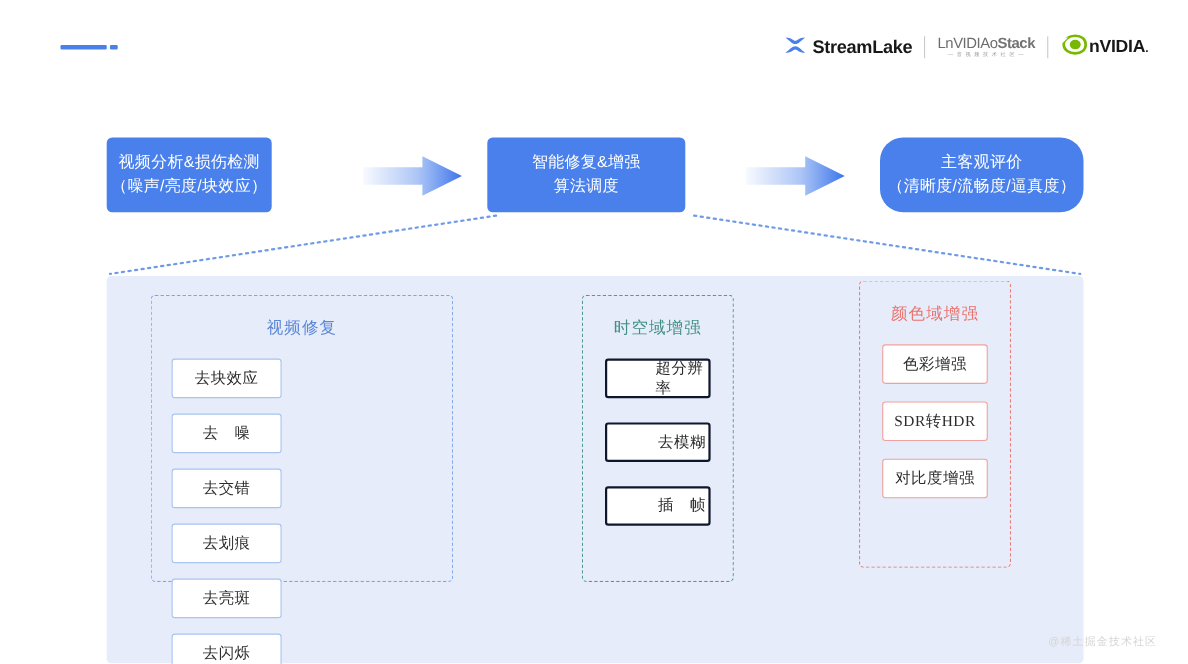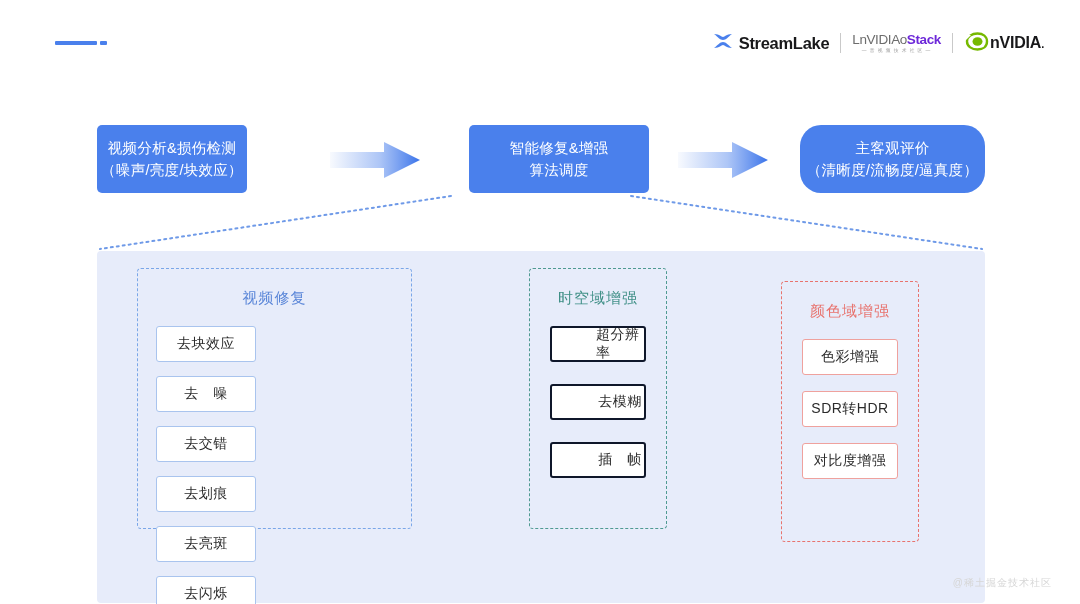--- a/index.html
+++ b/index.html
@@ -17,35 +17,35 @@
   .hdr-mark .bar { width: 42px; height: 4px; background: #4a80ec; border-radius: 1px; }
   .hdr-mark .dot { width: 7px; height: 4px; background: #4a80ec; border-radius: 1px; }
   .hdr-title { position: absolute; left: 111px; top: 31px; font-size: 16.5px; color: #2f2f2f; letter-spacing: .4px; white-space: nowrap; }
 
   .logos { position: absolute; right: 36px; top: 28px; display: flex; align-items: center; gap: 11px; height: 30px; }
   .logo-sep { width: 1px; height: 20px; background: #c9c9c9; }
   .logo-streamlake { display: flex; align-items: center; gap: 5px; }
   .sl-word { font-size: 16.5px; font-weight: bold; color: #18181a; letter-spacing: -.3px; }
   .logo-lvs { display: flex; flex-direction: column; align-items: center; gap: 0px; }
   .lvs-word { font-size: 13.5px; color: #6d6d6d; letter-spacing: -.4px; white-space: nowrap; line-height: 14px; }
-  .lvs-word b { color: #6d28d9; font-weight: bold; }
+  .lvs-word b { color: #737373; font-weight: bold; }
   .lvs-sub { font-size: 5px; color: #9a9a9a; letter-spacing: 1px; white-space: nowrap; line-height: 7px; transform: scale(.95); }
   .logo-nvidia { display: flex; align-items: center; gap: 0; }
   .nv-word { font-size: 16px; font-weight: bold; color: #18181a; letter-spacing: -.2px; }
   .nv-word .dotm { font-size: 11px; }
 
   
   .topbox {
     position: absolute; background: #4a80ec; border-radius: 5px;
     color: #ffffff; display: flex; flex-direction: column;
     align-items: center; justify-content: center; text-align: center;
     font-size: 14.5px; line-height: 22px; letter-spacing: .3px;
   }
   #box-analysis { left: 97px; top: 125px; width: 150px; height: 68px; }
-  #box-repair   { left: 469px; top: 125px; width: 180px; height: 68px; text-align: right; }
+  #box-repair   { left: 443px; top: 125px; width: 180px; height: 68px; text-align: right; }
   #box-eval     { left: 800px; top: 125px; width: 185px; height: 68px; border-radius: 21px; }
 
   
   .arrow { position: absolute; }
   .arrow svg { display: block; }
 
   
   .connectors { position: absolute; left: 0; top: 0; width: 1080px; height: 604px; pointer-events: none; }
 
   
@@ -73,21 +73,21 @@
   #grp-restore .chips { gap: 14px 17px; padding: 0 18px; }
   #grp-restore .chip { width: 100px; border: 1px solid #a9c4ee; }
 
   
   #grp-st { left: 432px; top: 17px; width: 138px; height: 261px; border: 1.5px dashed #4f9a92; }
   #grp-st .group-title { color: #3f8f86; }
   #grp-st .chips { gap: 22px; flex-direction: column; align-items: center; }
   #grp-st .chip { width: 96px; border: 2px solid #0f172a; padding-left: 44px; }
 
   
-  #grp-color { left: 684px; top: 30px; width: 138px; height: 261px; border: 1.5px dashed #e8736e; }
+  #grp-color { left: 684px; top: 4px; width: 138px; height: 261px; border: 1.5px dashed #e8736e; font-family: Liberation Serif, serif; }
   #grp-color .group-title { color: #e8736e; }
   #grp-color .chips { gap: 16px; flex-direction: column; align-items: center; }
   #grp-color .chip { width: 96px; border: 1px solid #efa19d; }
 
   
   .watermark {
     position: absolute; right: 28px; bottom: 14px;
     font-size: 10px; color: #d6d6d6; letter-spacing: 1px;
   }
 </style>

